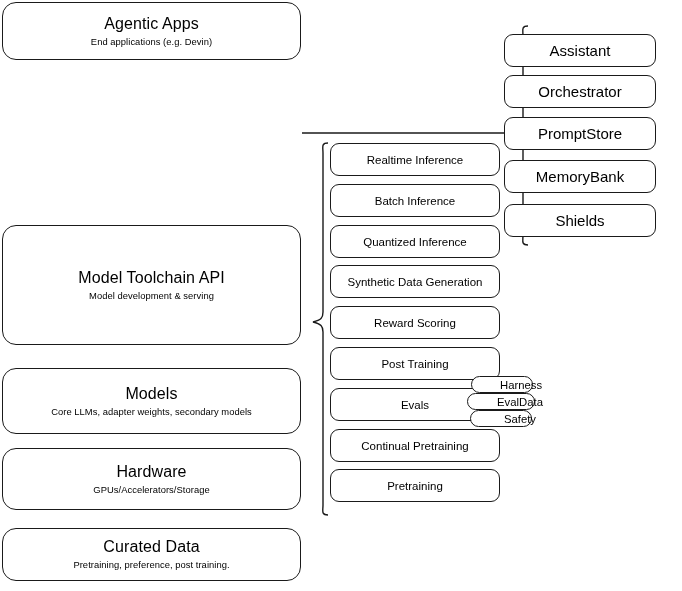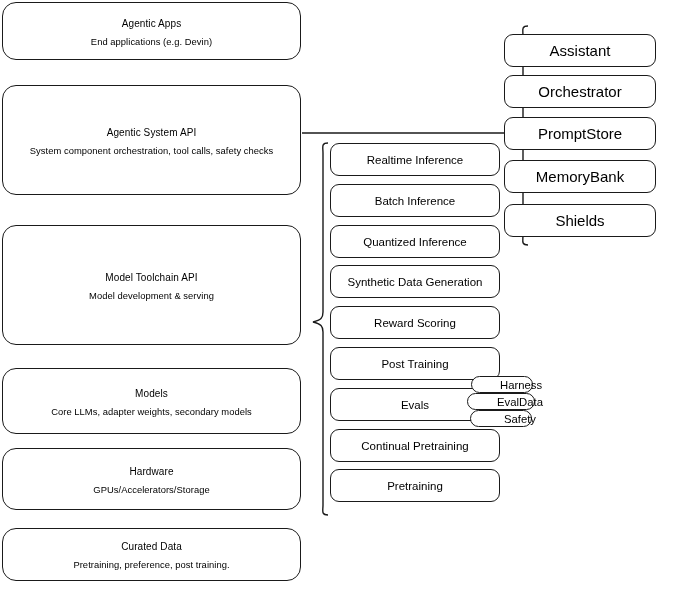--- a/index.html
+++ b/index.html
@@ -29,21 +29,21 @@
     justify-content: center;
     text-align: center;
   }
   
   .layer {
     border-radius: 14px;
     left: 2px;
     width: 299px;
   }
   .layer .title {
-    font-size: 10px;
+    font-size: 16px;
     line-height: 17px;
     letter-spacing: 0.1px;
   }
   .layer .sub {
     font-size: 9.4px;
     line-height: 13px;
     margin-top: 3px;
     letter-spacing: 0.05px;
   }
   
@@ -110,24 +110,20 @@
              C 321 324, 323 326, 323 332
              L 323 505
              C 323 511, 321 515, 328 515"></path>
   </svg>
 
   <div class="node layer" style="top:2px; height:58px;">
     <div class="title">Agentic Apps</div>
     <div class="sub">End applications (e.g. Devin)</div>
   </div>
 
-  <div class="node layer" style="top:85px; height:110px;">
-    <div class="title">Agentic System API</div>
-    <div class="sub">System component orchestration, tool calls, safety checks</div>
-  </div>
 
   <div class="node layer" style="top:225px; height:120px;">
     <div class="title">Model Toolchain API</div>
     <div class="sub">Model development &amp; serving</div>
   </div>
 
   <div class="node layer" style="top:368px; height:66px;">
     <div class="title">Models</div>
     <div class="sub">Core LLMs, adapter weights, secondary models</div>
   </div>

